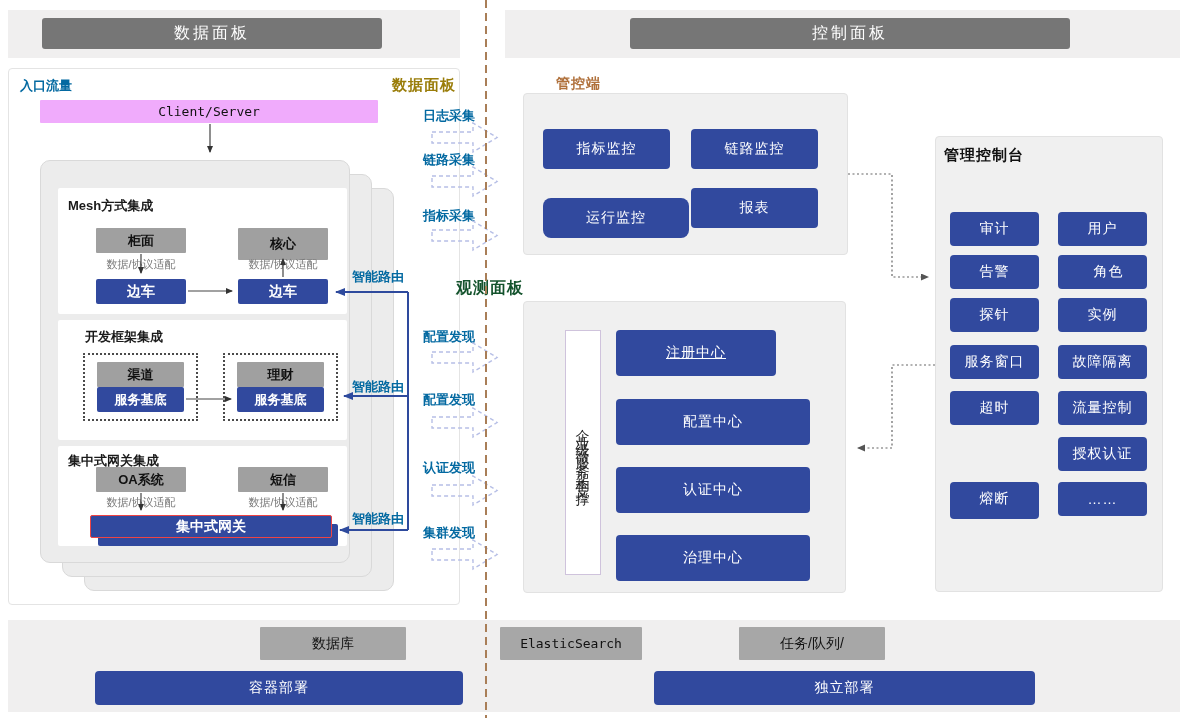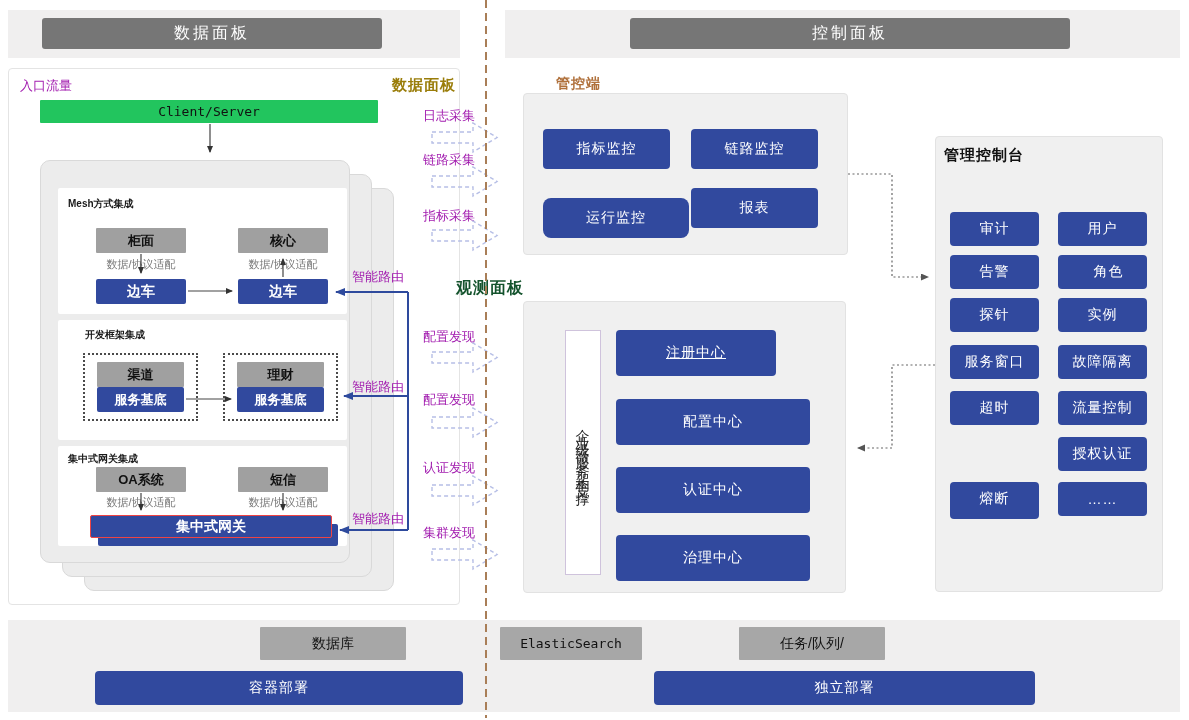--- a/index.html
+++ b/index.html
@@ -5,29 +5,29 @@
   html,body{margin:0;padding:0;background:#fff;}
   body{width:1189px;height:720px;position:relative;overflow:hidden;
        font-family:"Liberation Sans","DejaVu Sans",sans-serif;color:#1a1a1a;}
   .abs{position:absolute;box-sizing:border-box;}
   .strip{background:#f0efef;}
   .hdrbar{background:#767676;color:#fff;display:flex;align-items:center;justify-content:center;
           font-size:16px;letter-spacing:3px;border-radius:3px;}
   .outer{background:#fff;border:1px solid #e4e4e4;border-radius:4px;}
   .stack{background:#ececec;border:1px solid #d9d9d9;border-radius:10px;}
   .sect{background:#fff;border-radius:2px;}
-  .sect-title{font-weight:bold;font-size:10px;color:#1a1a1a;}
+  .sect-title{font-weight:bold;font-size:13px;color:#1a1a1a;}
   .gbox{background:#a0a0a0;color:#111;display:flex;align-items:center;justify-content:center;
         font-size:13px;font-weight:bold;border-radius:1px;}
   .bluebox{background:#31499E;color:#fff;display:flex;align-items:center;justify-content:center;
            font-size:13px;font-weight:bold;border-radius:2px;}
   .graypanel{background:#f0f0f0;border:1px solid #e2e2e2;border-radius:4px;}
   .btn{background:#31499E;color:#fff;display:flex;align-items:center;justify-content:center;
        font-size:14px;border-radius:4px;letter-spacing:1px;}
-  .lbl{font-weight:normal;font-size:13px;color:#a21caf;white-space:nowrap;}
+  .lbl{font-weight:bold;font-size:13px;color:#0369a1;white-space:nowrap;}
   .gold{color:#9a7d0a;font-weight:bold;font-size:15px;letter-spacing:1px;}
   .terra{color:#b0713c;font-weight:bold;font-size:14px;letter-spacing:1px;}
   .adapt{color:#777;font-size:11px;text-align:center;white-space:nowrap;}
   .mono{font-family:"DejaVu Sans Mono","Liberation Mono",monospace;}
   .graybar{background:#a7a7a7;color:#111;display:flex;align-items:center;justify-content:center;
            font-size:14px;border-radius:1px;}
   .dotted-frame{border:2px dotted #4a4a4a;border-radius:1px;background:transparent;}
   .vtext{writing-mode:vertical-rl;text-orientation:upright;letter-spacing:7px;font-size:14px;
          color:#222;background:#fff;border:1px solid #cfc3dc;display:flex;align-items:center;justify-content:center;}
   .big-lbl{font-weight:bold;font-size:16px;color:#14532d;letter-spacing:1px;white-space:nowrap;}
@@ -43,30 +43,30 @@
 <body>
 
 <div class="abs strip" style="left:8px;top:10px;width:452px;height:48px;"></div>
 <div class="abs hdrbar" style="left:42px;top:18px;width:340px;height:31px;">数据面板</div>
 <div class="abs strip" style="left:505px;top:10px;width:675px;height:48px;"></div>
 <div class="abs hdrbar" style="left:630px;top:18px;width:440px;height:31px;">控制面板</div>
 
 <div class="abs outer" style="left:8px;top:68px;width:452px;height:537px;"></div>
 <div class="abs lbl" style="left:20px;top:77px;">入口流量</div>
 <div class="abs gold" style="left:370px;top:76px;width:86px;text-align:right;">数据面板</div>
-<div class="abs gbox mono" style="left:40px;top:100px;width:338px;height:23px;background:#22c55e;font-weight:normal;font-size:13px;">Client/Server</div>
+<div class="abs gbox mono" style="left:40px;top:100px;width:338px;height:23px;background:#f0abfc;font-weight:normal;font-size:13px;">Client/Server</div>
 
 <div class="abs stack" style="left:84px;top:188px;width:310px;height:403px;"></div>
 <div class="abs stack" style="left:62px;top:174px;width:310px;height:403px;"></div>
 <div class="abs stack" style="left:40px;top:160px;width:310px;height:403px;"></div>
 
 <div class="abs sect" style="left:58px;top:188px;width:289px;height:126px;"></div>
 <div class="abs sect-title" style="left:68px;top:197px;">Mesh方式集成</div>
 <div class="abs gbox" style="left:96px;top:228px;width:90px;height:25px;">柜面</div>
-<div class="abs gbox" style="left:238px;top:228px;width:90px;height:25px;">核心</div>
+<div class="abs gbox" style="left:238px;top:228px;width:90px;height:32px;">核心</div>
 <div class="abs adapt" style="left:96px;top:257px;width:90px;">数据/协议适配</div>
 <div class="abs adapt" style="left:238px;top:257px;width:90px;">数据/协议适配</div>
 <div class="abs bluebox" style="left:96px;top:279px;width:90px;height:25px;font-size:14px;">边车</div>
 <div class="abs bluebox" style="left:238px;top:279px;width:90px;height:25px;font-size:14px;">边车</div>
 
 <div class="abs sect" style="left:58px;top:320px;width:289px;height:120px;"></div>
 <div class="abs sect-title" style="left:85px;top:328px;">开发框架集成</div>
 <div class="abs dotted-frame" style="left:83px;top:353px;width:115px;height:68px;"></div>
 <div class="abs dotted-frame" style="left:223px;top:353px;width:115px;height:68px;"></div>
 <div class="abs gbox" style="left:97px;top:362px;width:87px;height:25px;">渠道</div>

